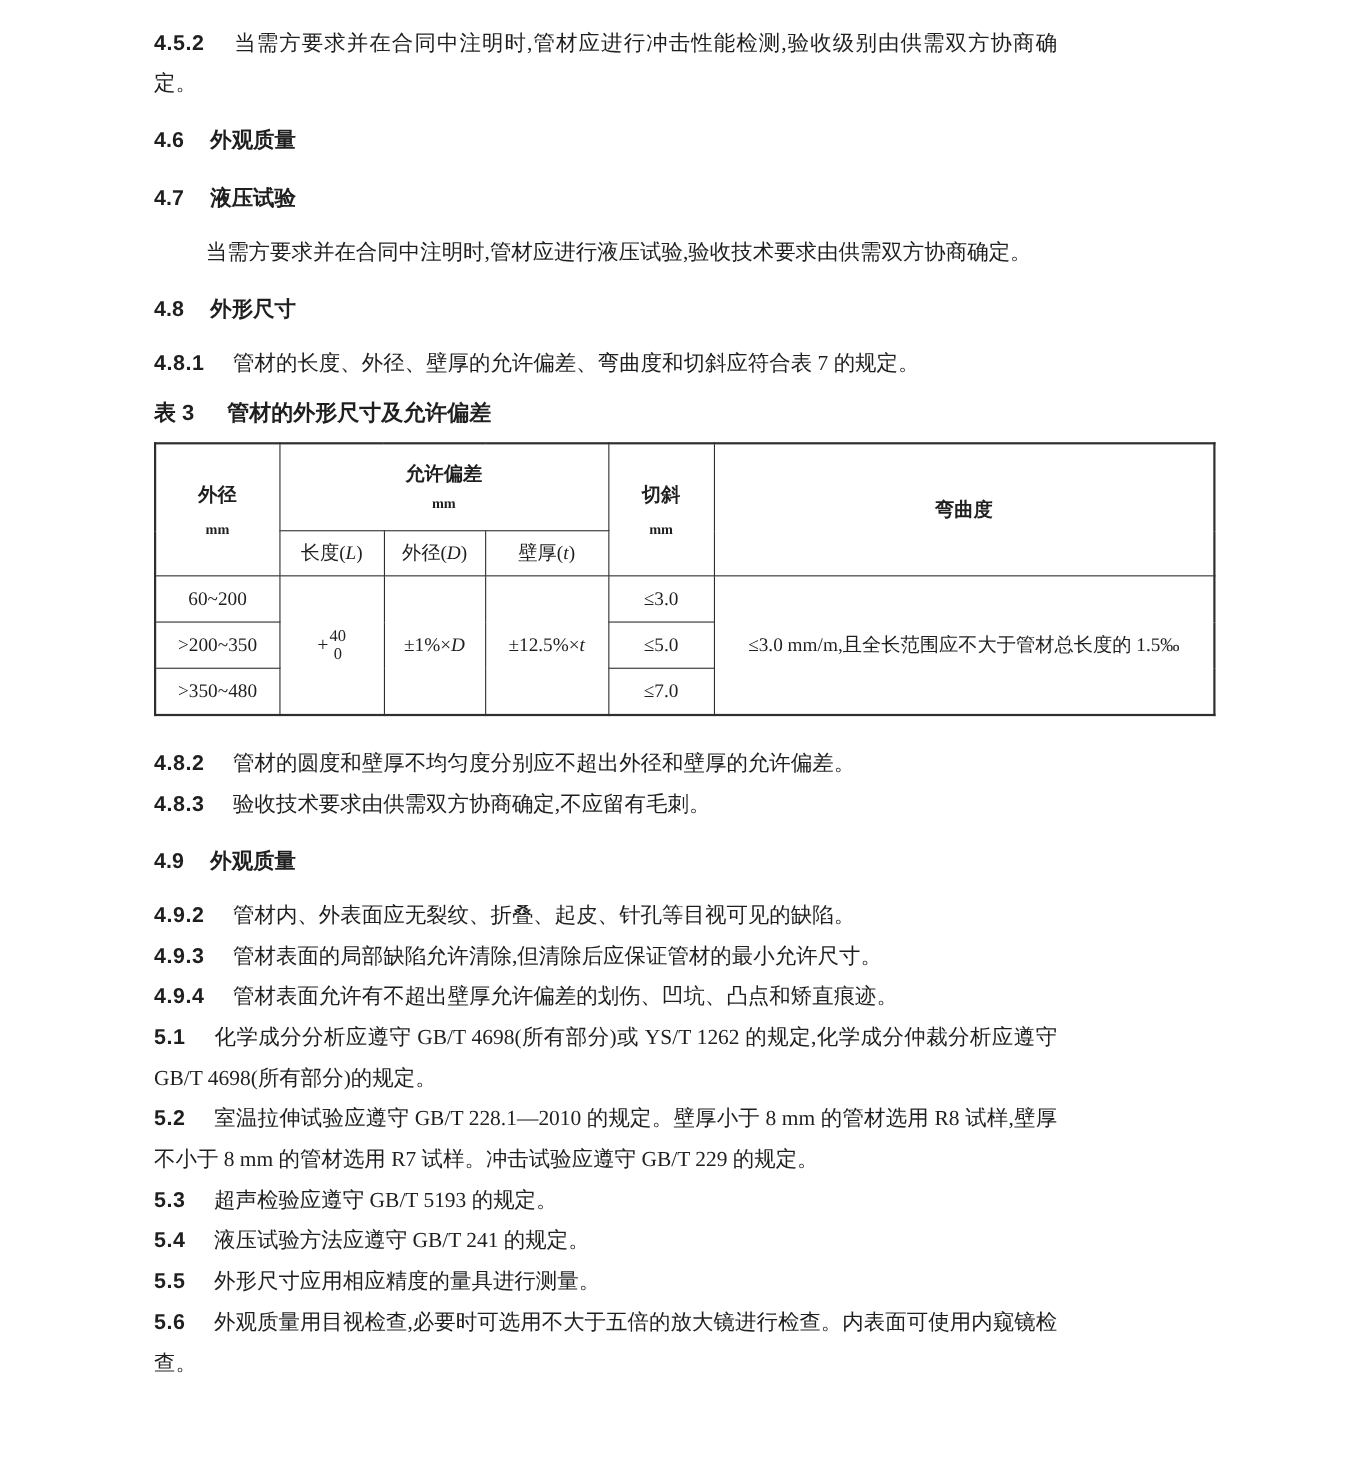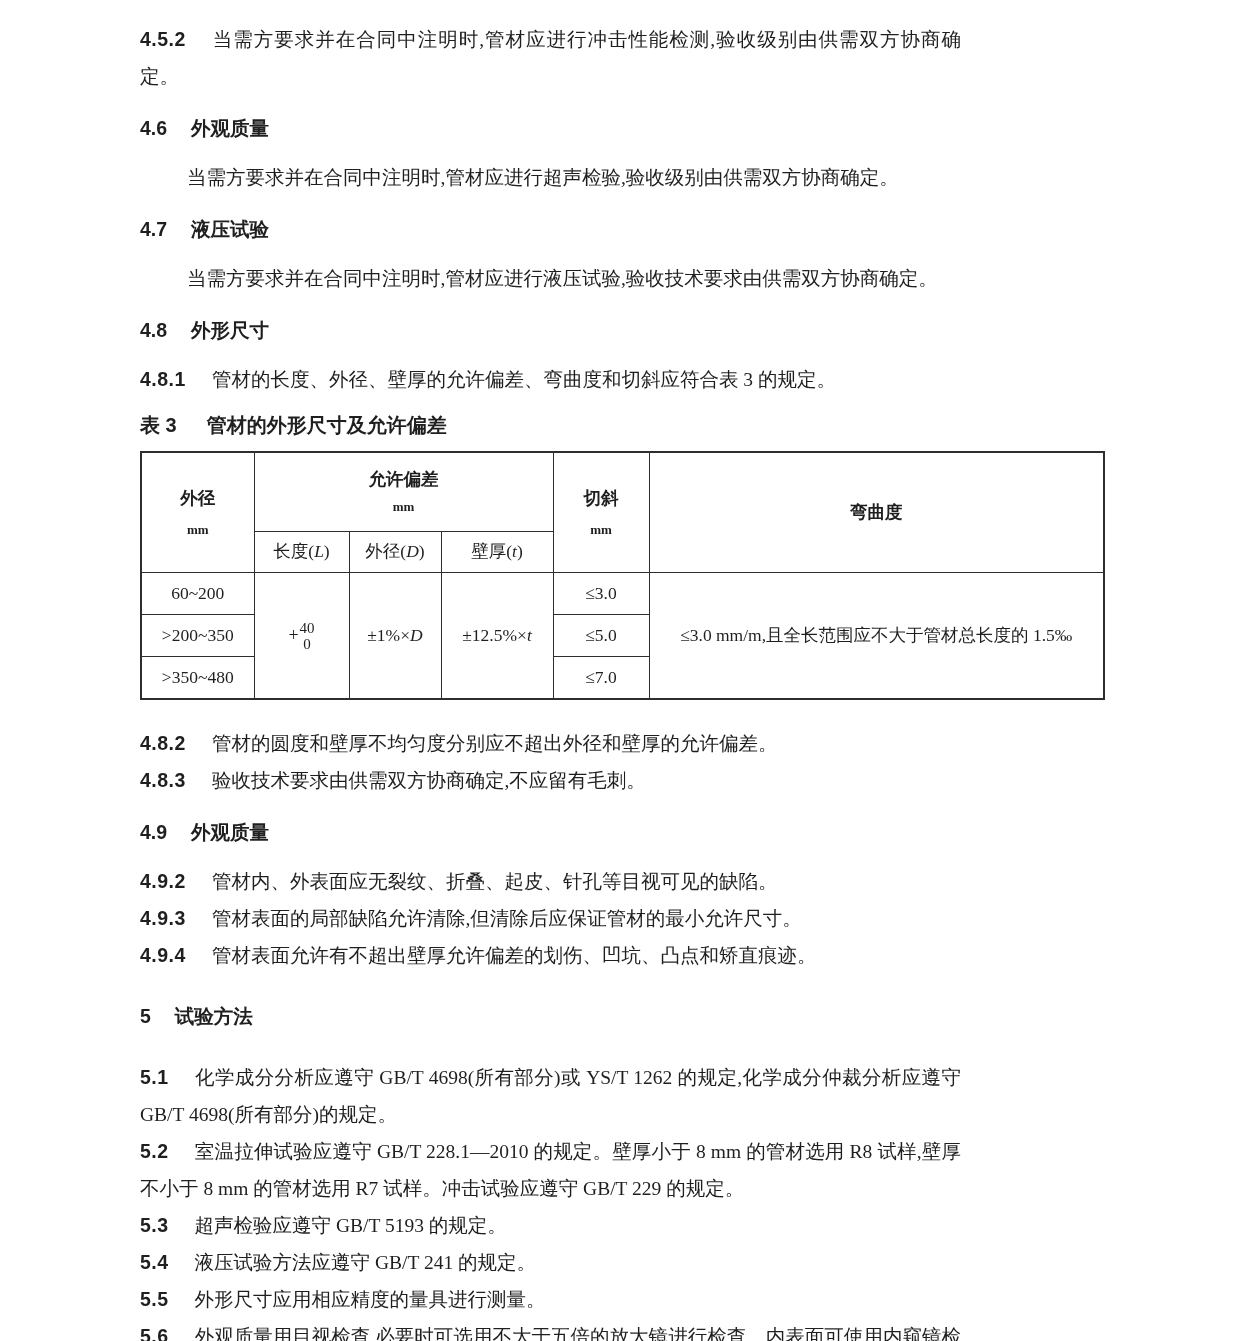--- a/index.html
+++ b/index.html
@@ -70,33 +70,32 @@
 
 <div class="content">
 
   <div class="clause">
     <span class="clause-num">4.5.2</span><span>当需方要求并在合同中注明时,管材应进行冲击性能检测,验收级别由供需双方协商确定。</span>
   </div>
 
   <div class="heading">
     <span class="h-num">4.6</span><span class="h-title">外观质量</span>
   </div>
-  <div class="para-indent">当需方要求并在合同中注明时,管材应进行超声检验,验收级别由供需双方协商确定。</div>
 
   <div class="heading">
     <span class="h-num">4.7</span><span class="h-title">液压试验</span>
   </div>
   <div class="para-indent">当需方要求并在合同中注明时,管材应进行液压试验,验收技术要求由供需双方协商确定。</div>
 
   <div class="heading">
     <span class="h-num">4.8</span><span class="h-title">外形尺寸</span>
   </div>
 
   <div class="clause">
-    <span class="clause-num">4.8.1</span><span>管材的长度、外径、壁厚的允许偏差、弯曲度和切斜应符合表 3 的规定。</span>
+    <span class="clause-num">4.8.1</span><span>管材的长度、外径、壁厚的允许偏差、弯曲度和切斜应符合表 7 的规定。</span>
   </div>
 
   <div class="tbl-caption">
     <span class="cap cap-label">表 3</span><span class="cap">管材的外形尺寸及允许偏差</span>
   </div>
 
   <table class="t3">
     <colgroup>
       <col style="width:113px">
         <col style="width:95px">
@@ -167,23 +166,20 @@
   <div class="clause">
     <span class="clause-num">4.9.2</span><span>管材内、外表面应无裂纹、折叠、起皮、针孔等目视可见的缺陷。</span>
   </div>
   <div class="clause">
     <span class="clause-num">4.9.3</span><span>管材表面的局部缺陷允许清除,但清除后应保证管材的最小允许尺寸。</span>
   </div>
   <div class="clause">
     <span class="clause-num">4.9.4</span><span>管材表面允许有不超出壁厚允许偏差的划伤、凹坑、凸点和矫直痕迹。</span>
   </div>
 
-  <div class="heading heading-major">
-    <span class="h-num">5</span><span class="h-title">试验方法</span>
-  </div>
 
   <div class="clause">
     <span class="clause-num">5.1</span><span>化学成分分析应遵守 GB/T 4698(所有部分)或 YS/T 1262 的规定,化学成分仲裁分析应遵守 GB/T 4698(所有部分)的规定。</span>
   </div>
   <div class="clause">
     <span class="clause-num">5.2</span><span>室温拉伸试验应遵守 GB/T 228.1—2010 的规定。壁厚小于 8 mm 的管材选用 R8 试样,壁厚不小于 8 mm 的管材选用 R7 试样。冲击试验应遵守 GB/T 229 的规定。</span>
   </div>
   <div class="clause">
     <span class="clause-num">5.3</span><span>超声检验应遵守 GB/T 5193 的规定。</span>
   </div>

